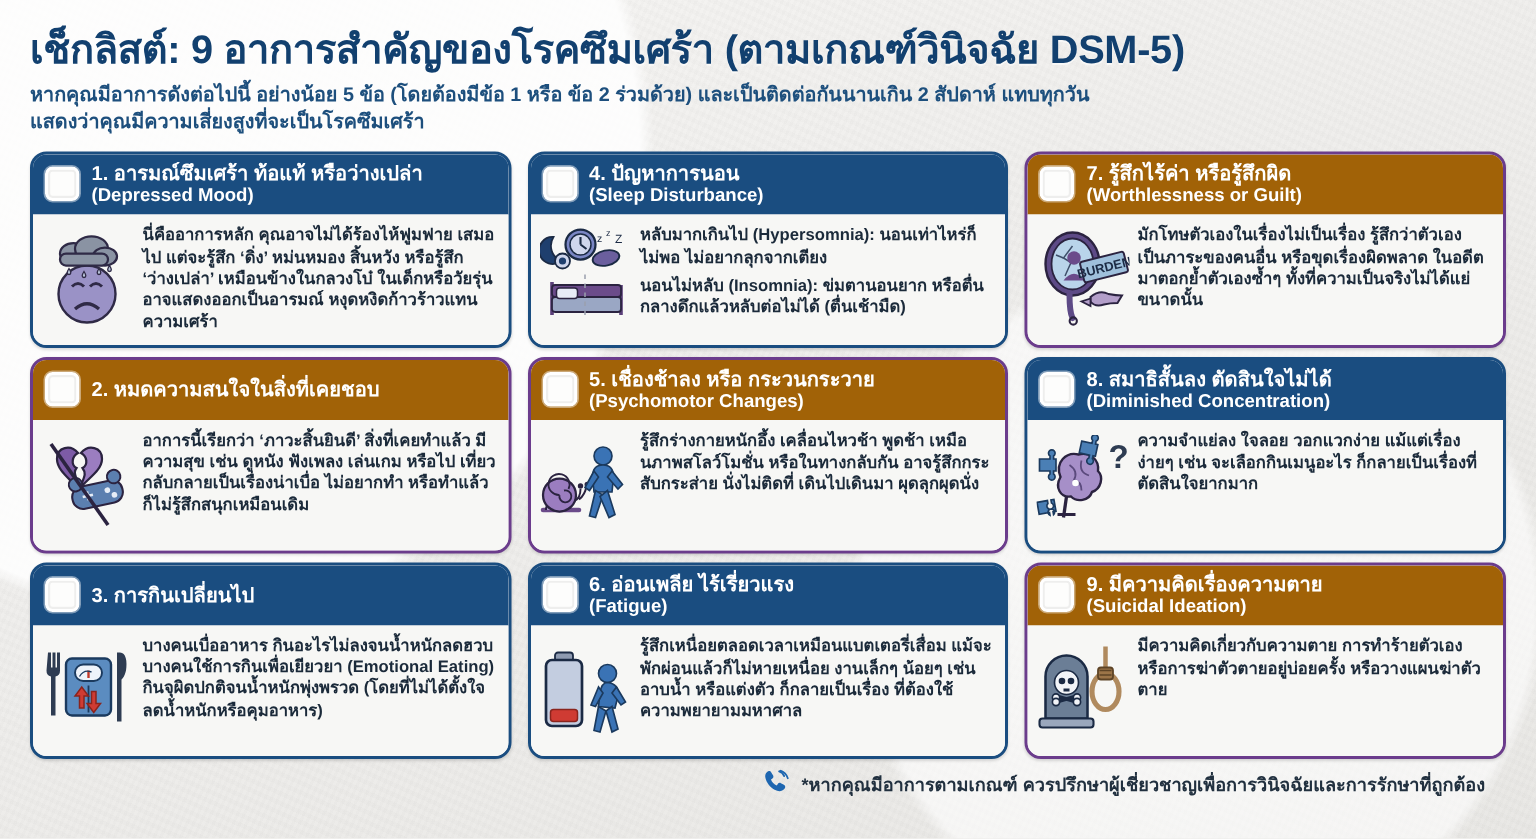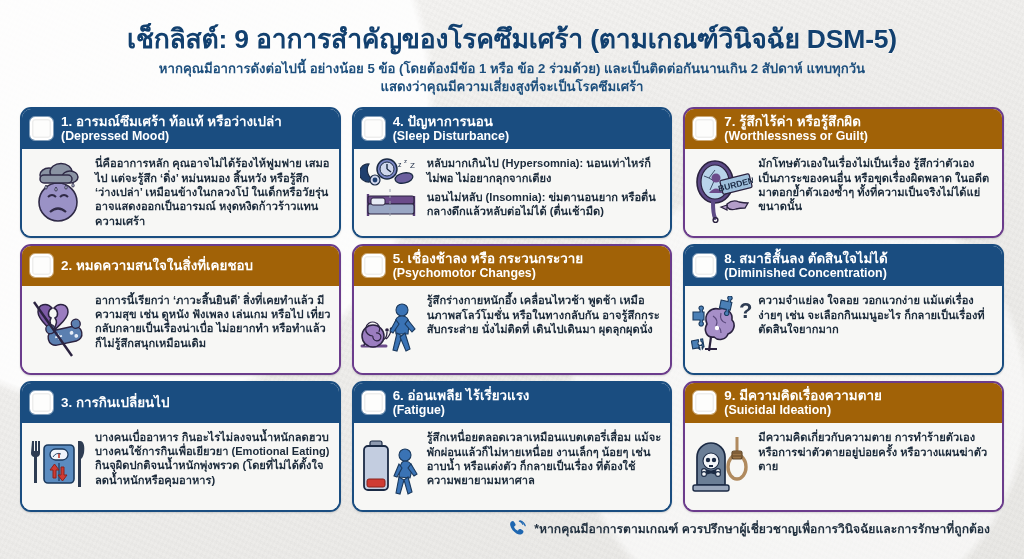--- a/index.html
+++ b/index.html
@@ -21,21 +21,21 @@
     background:
       radial-gradient(circle at 12% 18%, rgba(255,255,255,.85) 0 30%, rgba(0,0,0,0) 31%),
       radial-gradient(circle at 78% 72%, rgba(255,255,255,.6) 0 25%, rgba(0,0,0,0) 26%),
       repeating-linear-gradient(115deg, rgba(0,0,0,.012) 0 2px, rgba(255,255,255,.02) 2px 4px),
       repeating-linear-gradient(24deg, rgba(0,0,0,.01) 0 3px, rgba(255,255,255,.015) 3px 6px),
       linear-gradient(160deg, #f6f5f3 0%, #efeeec 45%, #e9e8e5 100%);
     padding: 0;
   }
 
   
-  #header { text-align: center; padding: 24px 20px 0; }
+  #header { padding: 18px 20px 0; }
 
   #main-title {
     color: #12406f;
     font-size: 26.5px;
     font-weight: bold;
     letter-spacing: -0.2px;
     line-height: 1.18;
     text-shadow: 0 1px 0 rgba(255,255,255,.6);
   }
   #sub-line-1 {
@@ -133,21 +133,21 @@
     font-size: 11.1px;
     font-weight: bold;
     line-height: 1.29;
   }
   .desc p + p { margin-top: 5px; }
 
   
   #footer {
     margin-top: 7px;
     display: flex;
-    align-items: flex-end;
+    align-items: flex-start;
     justify-content: flex-end;
     gap: 6px;
     padding-right: 34px;
   }
   #footer-text {
     color: #21303f;
     font-size: 12.1px;
     font-weight: bold;
   }
   #phone-icon { display: block; }

